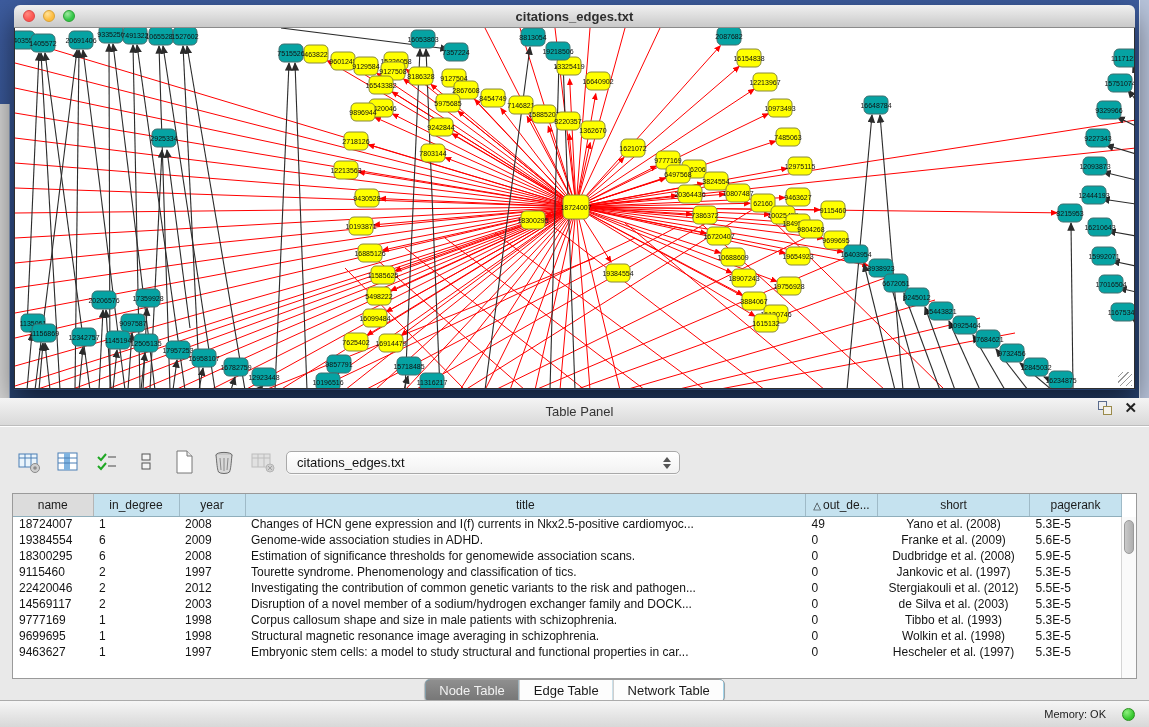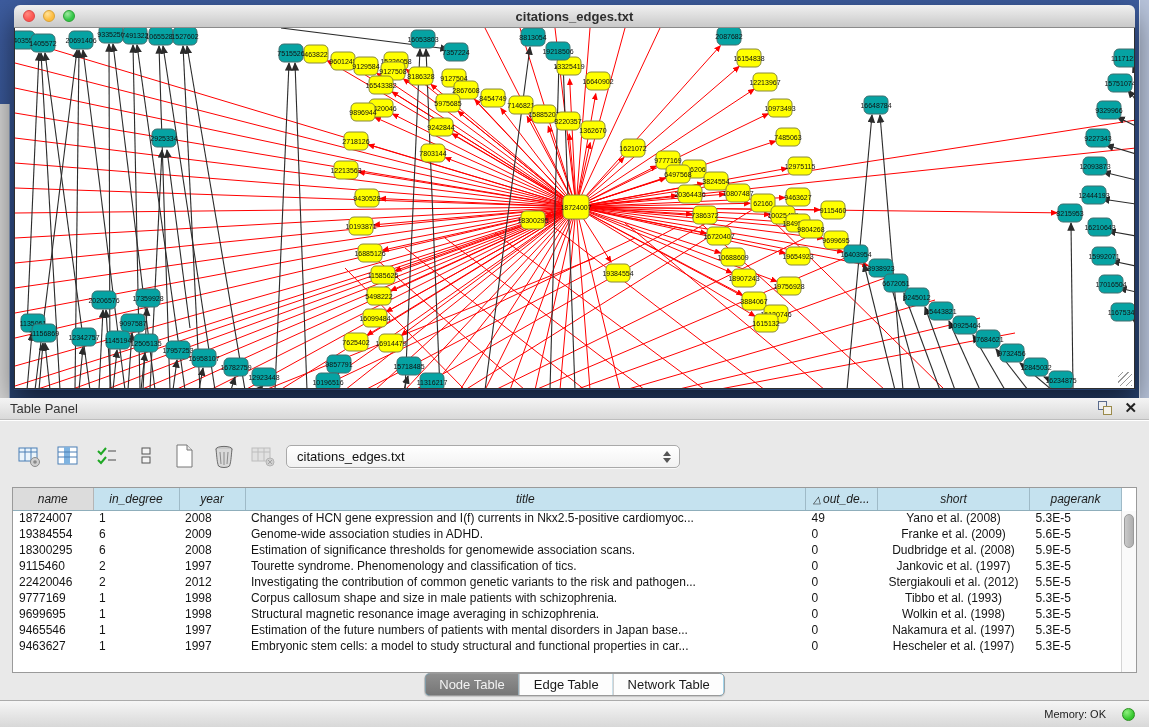--- a/index.html
+++ b/index.html
@@ -28,22 +28,22 @@
   svg .red { stroke:#ff0000; stroke-width:1; }
   svg .blk { stroke:#2b2b2b; stroke-width:1.1; }
   svg .ny { fill:#ffff00; stroke:#8a8a3a; stroke-width:1; }
   svg .nt { fill:#06a3a3; stroke:#3f6f6f; stroke-width:1; }
   svg .nlabel { font-family:"Liberation Sans",sans-serif; font-size:7px; fill:#111; text-anchor:middle; }
   .grip { position:absolute; right:2px; bottom:2px; width:14px; height:14px;
     background:repeating-linear-gradient(135deg,transparent 0 3px,#9a9a9a 3px 4px); }
 
   
   .tbl-region { position:absolute; left:0; top:398px; width:1149px; height:329px; background:#e4e4e4; }
-  .panel-header { position:relative; height:22px; background:linear-gradient(180deg,#f4f4f4,#d9d9d9);
-    border-bottom:1px solid #bdbdbd; display:flex; align-items:center; }
+  .panel-header { position:relative; height:28px; background:linear-gradient(180deg,#f4f4f4,#d9d9d9);
+    border-bottom:1px solid #bdbdbd; display:flex; align-items:center;justify-content:center; }
   .panel-title { font-size:13px; color:#333; margin-left:10px; }
   .ph-icons { position:absolute; right:12px; top:3px; display:flex; gap:12px; align-items:center; }
   .float-ic { position:relative; width:14px; height:14px; }
   .float-ic .b1 { position:absolute; left:0; top:0; width:9px; height:9px; border:1.5px solid #5a6b8c; background:#eee; }
   .float-ic .b2 { position:absolute; right:0; bottom:0; width:9px; height:9px; border:1.5px solid #9a8a4a; background:#f4f2ea; }
   .close-ic { font-size:15px; font-weight:bold; color:#222; line-height:14px; cursor:default; }
 
   .panel-body { position:relative; height:280px; background:#e9e9e9; border-top:1px solid #fff; }
   .toolbar { position:absolute; left:16px; top:22px; display:flex; align-items:center; gap:13px; }
   .tb-ic { width:26px; height:26px; display:flex; align-items:center; justify-content:center; }
@@ -51,21 +51,21 @@
   .combo { position:absolute; left:286px; top:24px; width:394px; height:23px; border:1px solid #a9a9a9; border-radius:5px;
     background:linear-gradient(180deg,#ffffff,#f2f2f2); display:flex; align-items:center; box-shadow:0 1px 0 rgba(255,255,255,.7); }
   .combo-text { font-size:13px; color:#111; margin-left:10px; flex:1; }
   .updown { margin-right:8px; display:flex; flex-direction:column; gap:2px; }
   .updown i { width:0; height:0; border-left:4px solid transparent; border-right:4px solid transparent; }
   .updown .up { border-bottom:5px solid #555; }
   .updown .dn { border-top:5px solid #555; }
 
   .table-wrap { position:absolute; left:12px; top:66px; width:1125px; height:186px; background:#fff; border:1px solid #9a9a9a; overflow:hidden; }
   table { border-collapse:collapse; table-layout:fixed; width:1109px; }
-  th { height:22px; background:#c5e2ef; border-right:1px solid #9fbac7; border-bottom:1px solid #8fae bb;font-style:italic; }
+  th { height:22px; background:#c5e2ef; border-right:1px solid #9fbac7; border-bottom:1px solid #8fae bb; }
   th { border-bottom:1px solid #8faebb; font-size:12px; font-weight:normal; color:#1c1c1c; text-align:center; overflow:hidden; white-space:nowrap; }
   th.first { background:#dcdcdc; border-right:1px solid #b5b5b5; }
   th .sort { font-size:10px; margin-right:2px; }
   td { height:16px; font-size:12px; color:#141414; padding:0 6px; white-space:nowrap; overflow:hidden; text-overflow:clip; }
   td.c-short { text-align:center; }
   .vscroll { position:absolute; right:0; top:23px; bottom:0; width:15px; background:#fafafa; border-left:1px solid #d5d5d5; }
   .vthumb { position:absolute; left:2px; top:3px; width:10px; height:34px; border-radius:5px; background:linear-gradient(90deg,#c9c9c9,#aeaeae); border:1px solid #9a9a9a; }
 
   .tabbar { position:absolute; left:50%; transform:translateX(-50%); top:252px; display:flex; height:23px;
     border:1px solid #9a9a9a; border-radius:5px; overflow:hidden; background:#0ea5e9; box-shadow:0 1px 1px rgba(0,0,0,.15); }
@@ -905,47 +905,47 @@
               <tr>
                 <td class="c-name">22420046</td>
                 <td class="c-in-degree">2</td>
                 <td class="c-year">2012</td>
                 <td class="c-title">Investigating the contribution of common genetic variants to the risk and pathogen...</td>
                 <td class="c-out-degree">0</td>
                 <td class="c-short">Stergiakouli et al. (2012)</td>
                 <td class="c-pagerank">5.5E-5</td>
               </tr>
               <tr>
+                <td class="c-name">14569117</td>
+                <td class="c-in-degree">2</td>
+                <td class="c-year">2003</td>
+                <td class="c-title">Disruption of a novel member of a sodium/hydrogen exchanger family and DOCK...</td>
+                <td class="c-out-degree">0</td>
+                <td class="c-short">de Silva et al. (2003)</td>
+                <td class="c-pagerank">5.3E-5</td>
+              </tr>
+              <tr>
                 <td class="c-name">9777169</td>
                 <td class="c-in-degree">1</td>
                 <td class="c-year">1998</td>
                 <td class="c-title">Corpus callosum shape and size in male patients with schizophrenia.</td>
                 <td class="c-out-degree">0</td>
                 <td class="c-short">Tibbo et al. (1993)</td>
                 <td class="c-pagerank">5.3E-5</td>
               </tr>
               <tr>
                 <td class="c-name">9699695</td>
                 <td class="c-in-degree">1</td>
                 <td class="c-year">1998</td>
                 <td class="c-title">Structural magnetic resonance image averaging in schizophrenia.</td>
                 <td class="c-out-degree">0</td>
                 <td class="c-short">Wolkin et al. (1998)</td>
                 <td class="c-pagerank">5.3E-5</td>
               </tr>
               <tr>
-                <td class="c-name">9465546</td>
-                <td class="c-in-degree">1</td>
-                <td class="c-year">1997</td>
-                <td class="c-title">Estimation of the future numbers of patients with mental disorders in Japan base...</td>
-                <td class="c-out-degree">0</td>
-                <td class="c-short">Nakamura et al. (1997)</td>
-                <td class="c-pagerank">5.3E-5</td>
-              </tr>
-              <tr>
                 <td class="c-name">9463627</td>
                 <td class="c-in-degree">1</td>
                 <td class="c-year">1997</td>
                 <td class="c-title">Embryonic stem cells: a model to study structural and functional properties in car...</td>
                 <td class="c-out-degree">0</td>
                 <td class="c-short">Hescheler et al. (1997)</td>
                 <td class="c-pagerank">5.3E-5</td>
               </tr>
             </tbody>
         </table>

